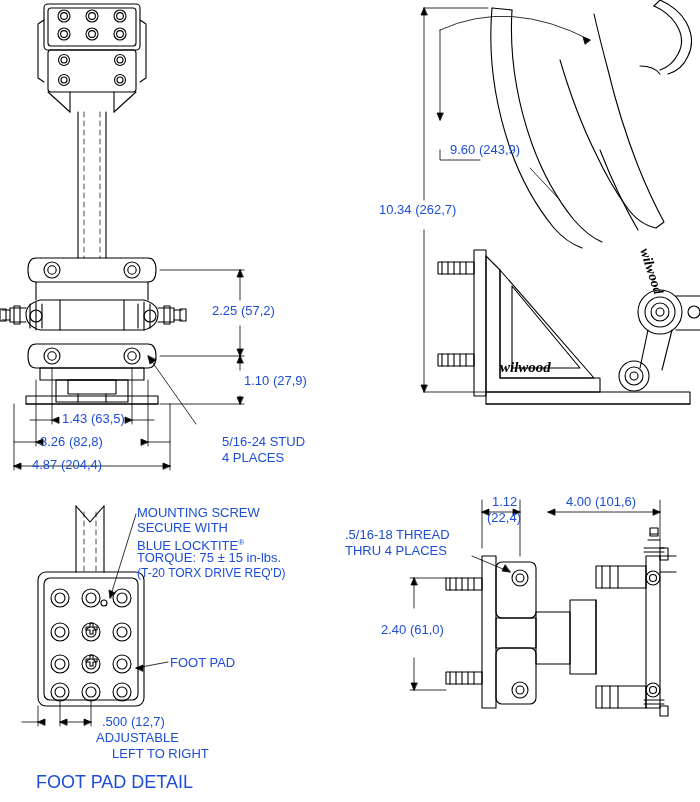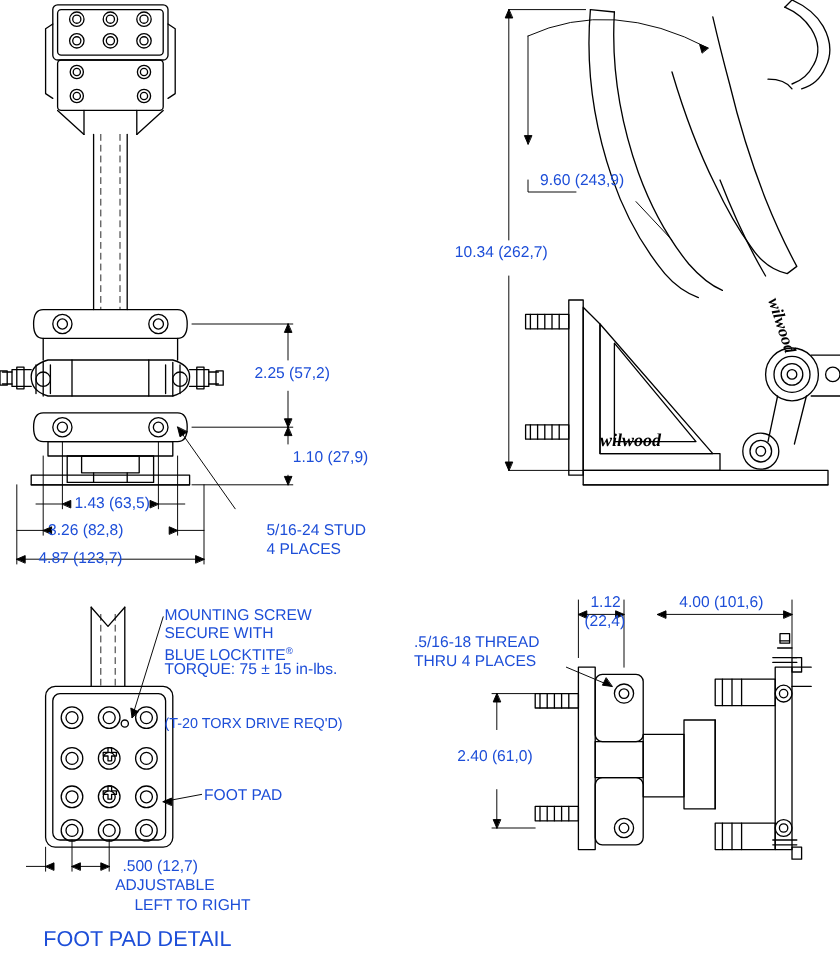--- a/index.html
+++ b/index.html
@@ -353,34 +353,34 @@
   </svg>
 
   <div class="lbl" style="left:212px; top:303px;">2.25 (57,2)</div>
 
   <div class="lbl" style="left:212px; top:373px;margin-left:32px;">1.10 (27,9)</div>
 
   <div class="lbl" style="left:62px; top:411px;">1.43 (63,5)</div>
 
   <div class="lbl" style="left:40px; top:434px;">3.26 (82,8)</div>
 
-  <div class="lbl" style="left:32px; top:457px;">4.87 (123,7)</div>
+  <div class="lbl" style="left:32px; top:457px;">4.87 (204,4)</div>
 
   <div class="lbl" style="left:222px; top:434px;">5/16-24 STUD</div>
   <div class="lbl" style="left:222px; top:450px;">4 PLACES</div>
 
   <div class="lbl" style="left:450px; top:142px;">9.60 (243,9)</div>
 
   <div class="lbl" style="left:379px; top:202px;">10.34 (262,7)</div>
 
   <div class="lbl" style="left:137px; top:505px;">MOUNTING SCREW</div>
   <div class="lbl" style="left:137px; top:520px;">SECURE WITH</div>
   <div class="lbl" style="left:137px; top:535px;"><span>BLUE LOCKTITE</span><sup>®</sup></div>
   <div class="lbl" style="left:137px; top:550px;"><span>TORQUE: 75 ± 15 </span><span class="b">in-lbs.</span></div>
-  <div class="lbl small" style="left:137px; top:566px;margin-top:30px;">(T-20 TORX DRIVE REQ'D)</div>
+  <div class="lbl small" style="left:137px; top:566px;">(T-20 TORX DRIVE REQ'D)</div>
 
   <div class="lbl" style="left:170px; top:655px;">FOOT PAD</div>
 
   <div class="lbl" style="left:102px; top:714px;">.500 (12,7)</div>
   <div class="lbl" style="left:96px; top:730px;">ADJUSTABLE</div>
   <div class="lbl" style="left:112px; top:746px;">LEFT TO RIGHT</div>
 
   <div class="lbl big" style="left:36px; top:775px;">FOOT PAD DETAIL</div>
 
   <div class="lbl" style="left:492px; top:494px;">1.12</div>

